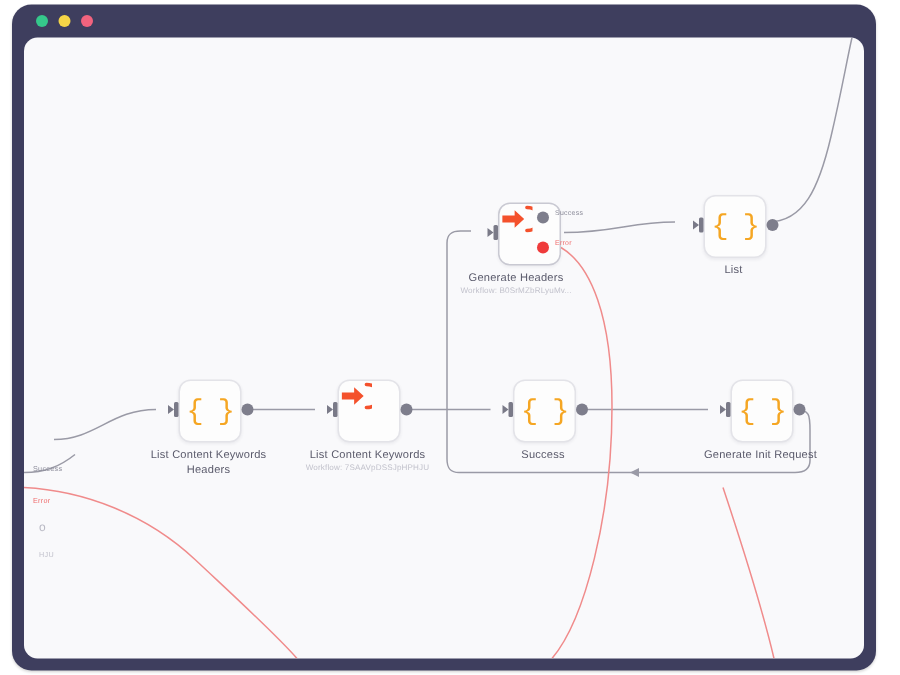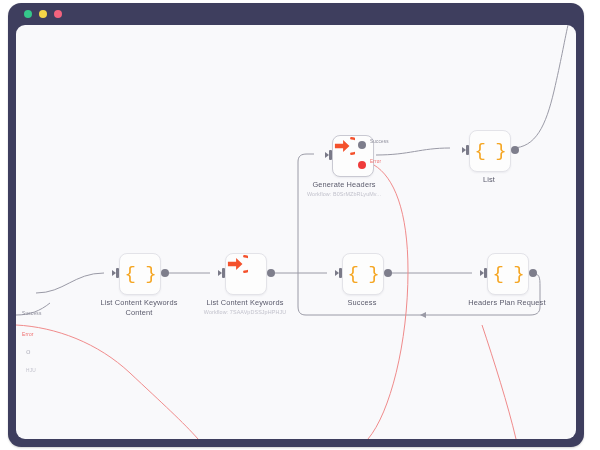--- a/index.html
+++ b/index.html
@@ -134,21 +134,21 @@
       <div class="node-box">
         <span class="glyph-brace">{&nbsp;}</span>
       </div>
       <span class="port-in">
         <span class="tri"></span>
           <span class="bar"></span>
       </span>
       <span class="port-out"></span>
       <div class="node-label">
         <div>List Content Keywords</div>
-        <div>Content</div>
+        <div>Headers</div>
       </div>
     </div>
 
     <div class="node" style="left:209px;top:228px;width:40px;height:40px;">
       <div class="node-box">
         <svg class="glyph-exec" viewBox="0 0 24 22">
           <path d="M2,8.5 h9 v-4 l7,6.5 l-7,6.5 v-4 h-9 z" fill="#f4512c"></path>
           <path d="M20,2.5 a10,8.5 0 0 1 0,17" fill="none" stroke="#f4512c" stroke-width="2.6" stroke-linecap="round"></path>
         </svg>
       </div>
@@ -180,21 +180,21 @@
     <div class="node" style="left:471px;top:228px;width:40px;height:40px;">
       <div class="node-box">
         <span class="glyph-brace">{&nbsp;}</span>
       </div>
       <span class="port-in">
         <span class="tri"></span>
           <span class="bar"></span>
       </span>
       <span class="port-out"></span>
       <div class="node-label">
-        <div>Headers Plan Request</div>
+        <div>Generate Init Request</div>
       </div>
     </div>
 
     <div class="node" style="left:316px;top:110px;width:24px;height:40px;">
       <div class="node-box sel">
         <svg class="glyph-exec" viewBox="0 0 24 22">
           <path d="M2,8.5 h9 v-4 l7,6.5 l-7,6.5 v-4 h-9 z" fill="#f4512c"></path>
           <path d="M20,2.5 a10,8.5 0 0 1 0,17" fill="none" stroke="#f4512c" stroke-width="2.6" stroke-linecap="round"></path>
         </svg>
       </div>

